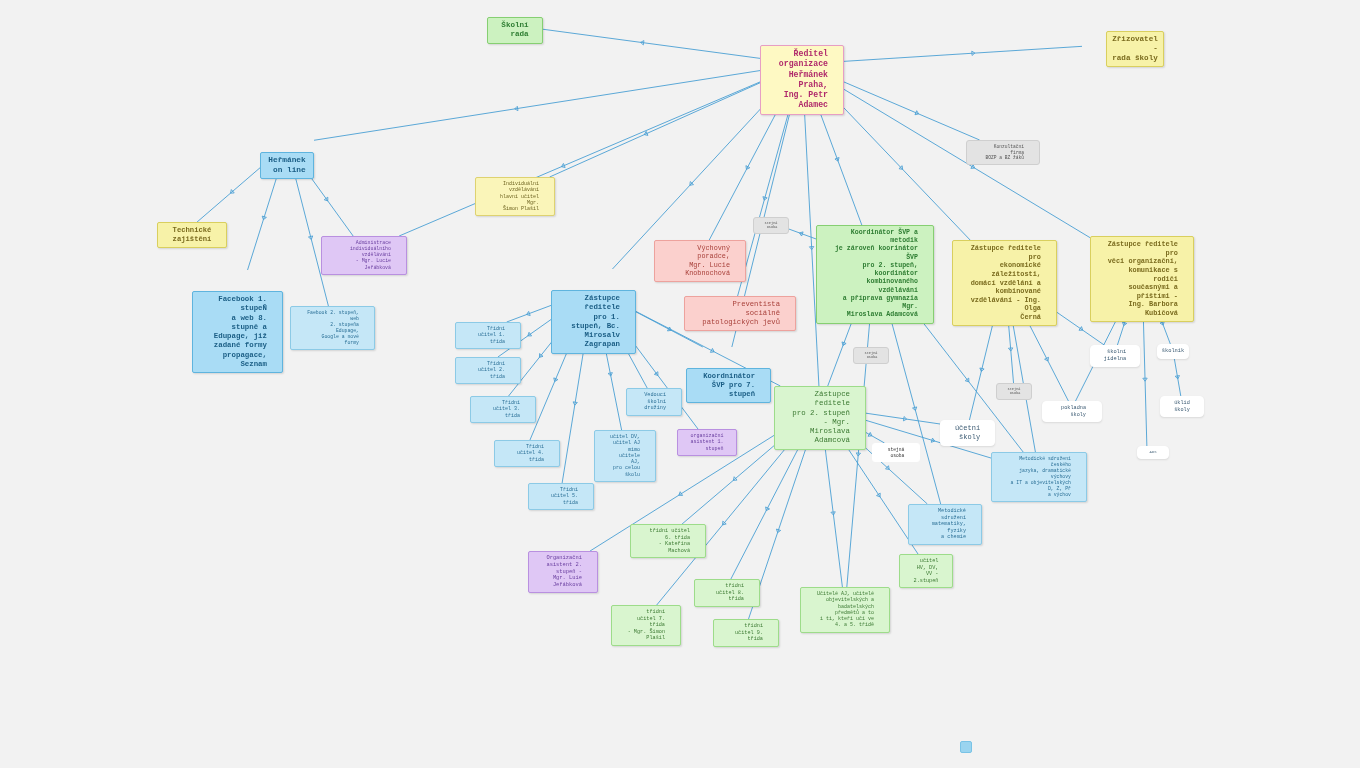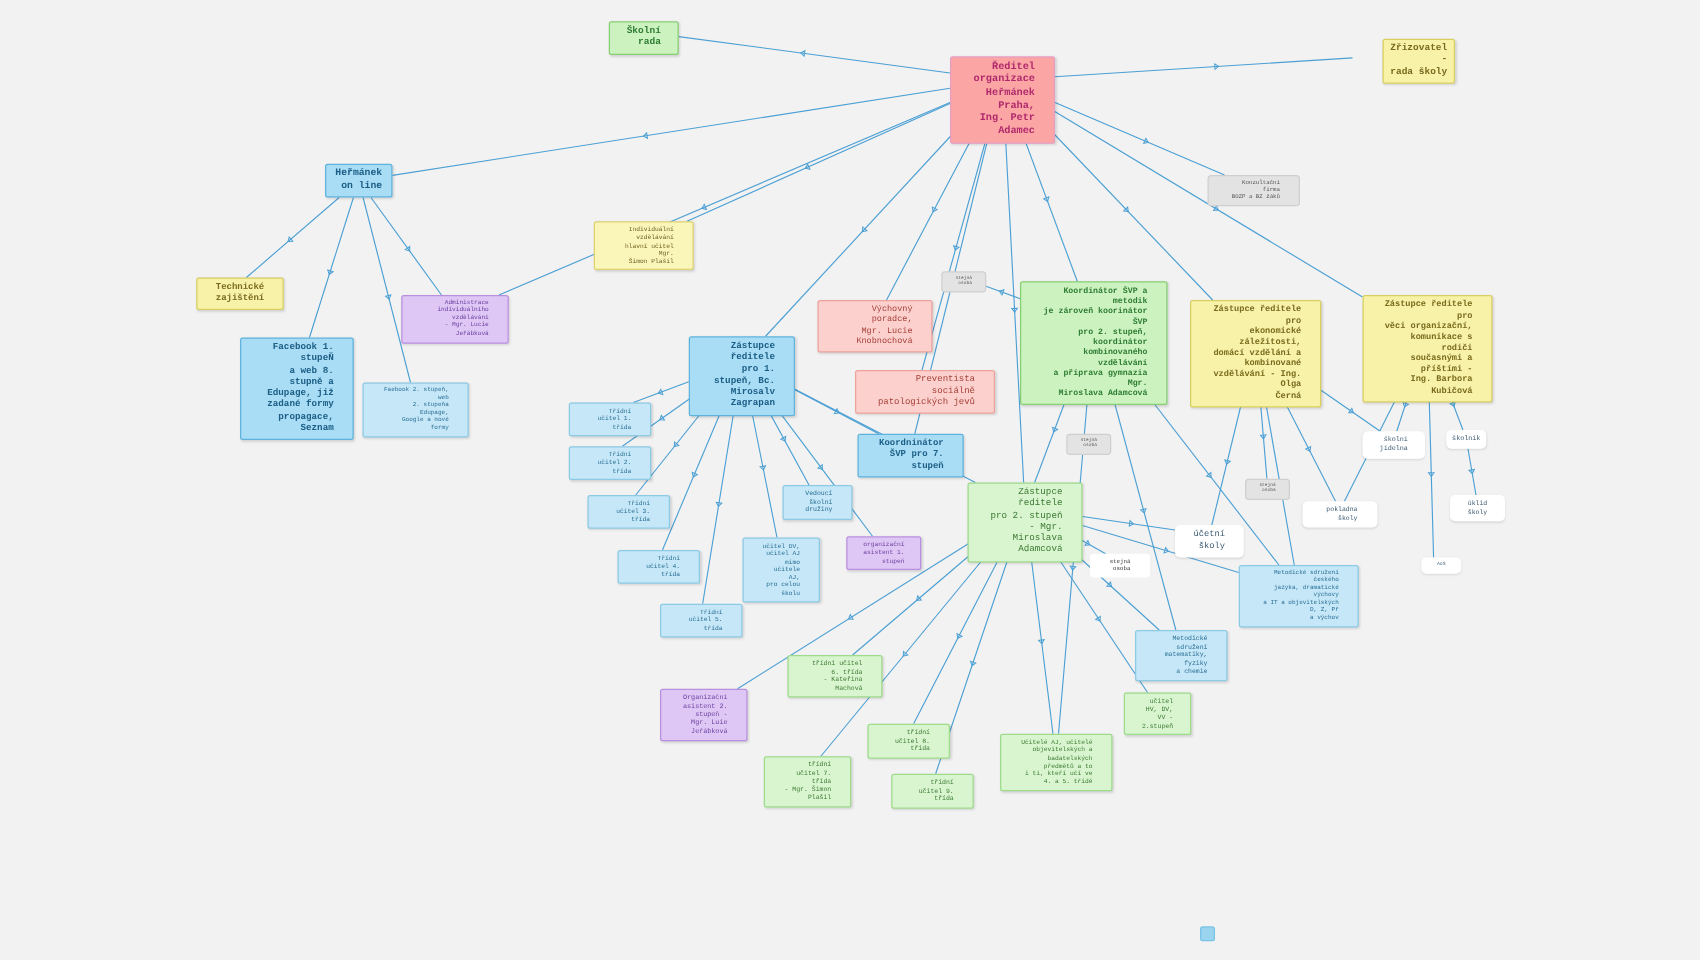--- a/index.html
+++ b/index.html
@@ -23,26 +23,26 @@
     display:flex;
     align-items:center;
     justify-content:center;
     line-height:1.25;
     padding:3px 15px;
     white-space:pre-line;
     box-shadow:1px 1px 2px rgba(0,0,0,0.13);
     font-family:Liberation Mono, monospace;
   }
   
-  .pink   {background:#fca5a5;border-color:#e79ec4;color:#b02a6b;font-weight:bold;}
+  .pink   {background:#fef9c3;border-color:#e79ec4;color:#b02a6b;font-weight:bold;}
   .green  {background:#ccf2c0;border-color:#86cf72;color:#2e7d32;font-weight:bold;}
   .greenL {background:#d9f5cf;border-color:#9ddc8a;color:#3c7a33;}
   .yellow {background:#f7f2a8;border-color:#d9cf5e;color:#7a6b1e;font-weight:bold;}
   .yellowL{background:#faf5b9;border-color:#ded270;color:#6e6320;}
-  .blue   {background:#a9dcf5;border-color:#5fb4de;color:#1b5e85;font-weight:bold;}
+  .blue   {background:#a9dcf5;border-color:#5fb4de;color:#1b5e85;font-weight:bold;margin-top:21px;}
   .blueL  {background:#c5e7f7;border-color:#8ccae6;color:#2a6f96;}
   .purple {background:#dfc7f5;border-color:#b990e0;color:#6a3fa0;}
   .red    {background:#fbd0cd;border-color:#eda29d;color:#a8403a;}
   .grey   {background:#e3e3e3;border-color:#cfcfcf;color:#555;border-radius:3px;box-shadow:none;}
   .white  {background:#ffffff;border-color:#ffffff;color:#3b5a72;border-radius:4px;box-shadow:0 1px 2px rgba(0,0,0,.10);}
   .plain  {background:#ffffff;border-color:#ffffff;color:#333;border-radius:3px;box-shadow:none;}
   .dot{
     position:absolute;width:10px;height:10px;border-radius:2px;
     background:#9ad4ef;border:1px solid #79c3e6;
   }

